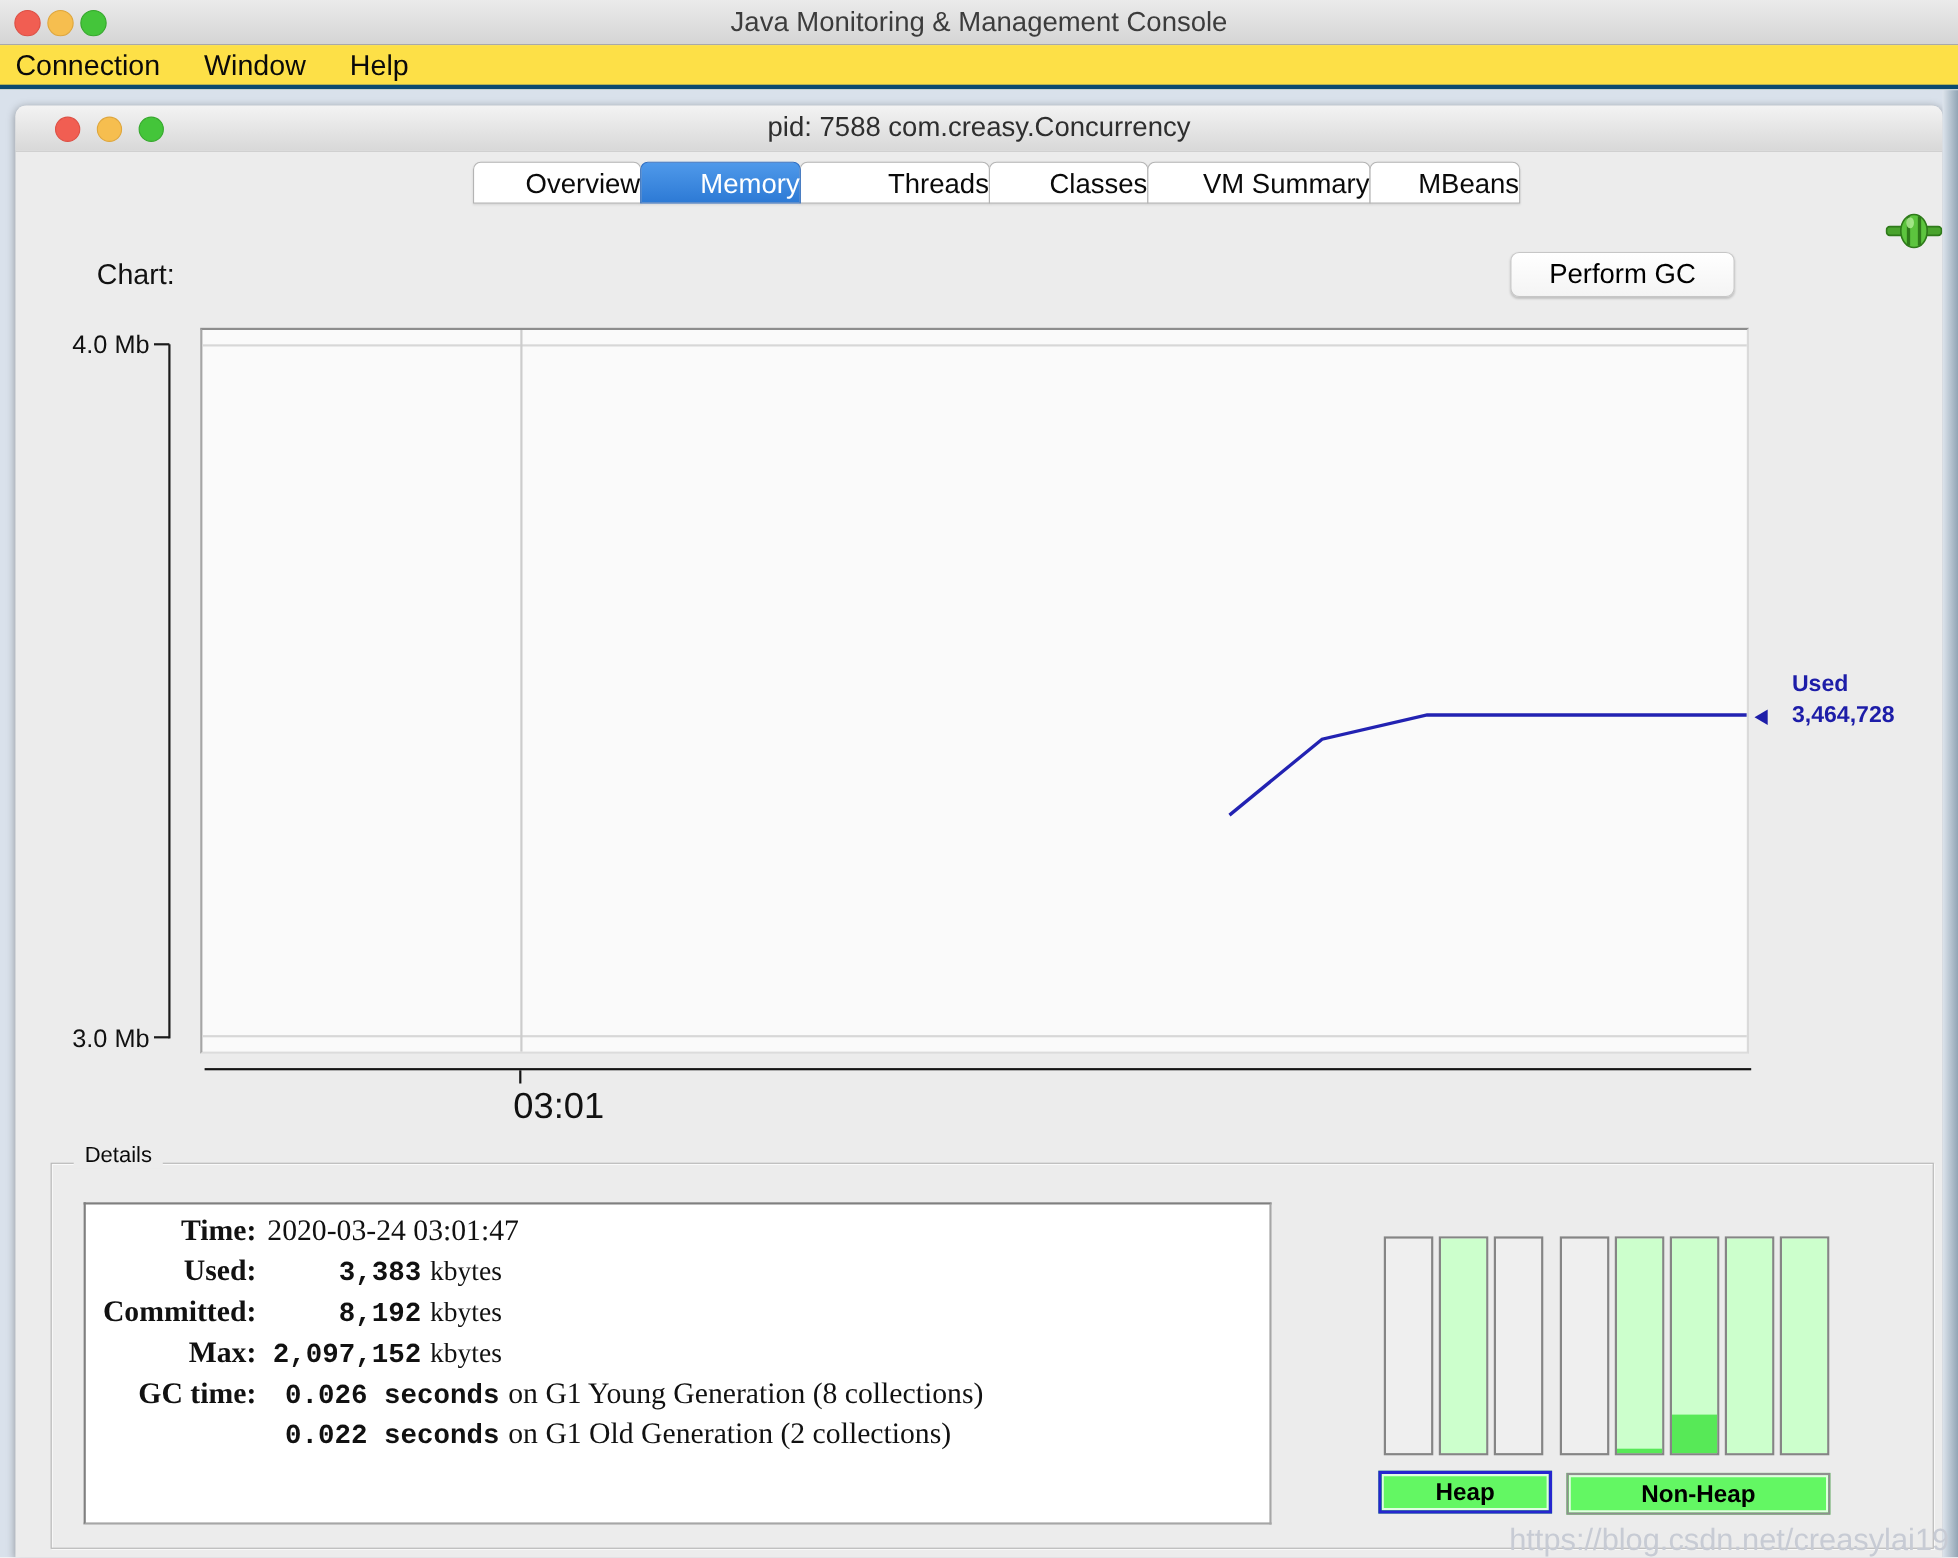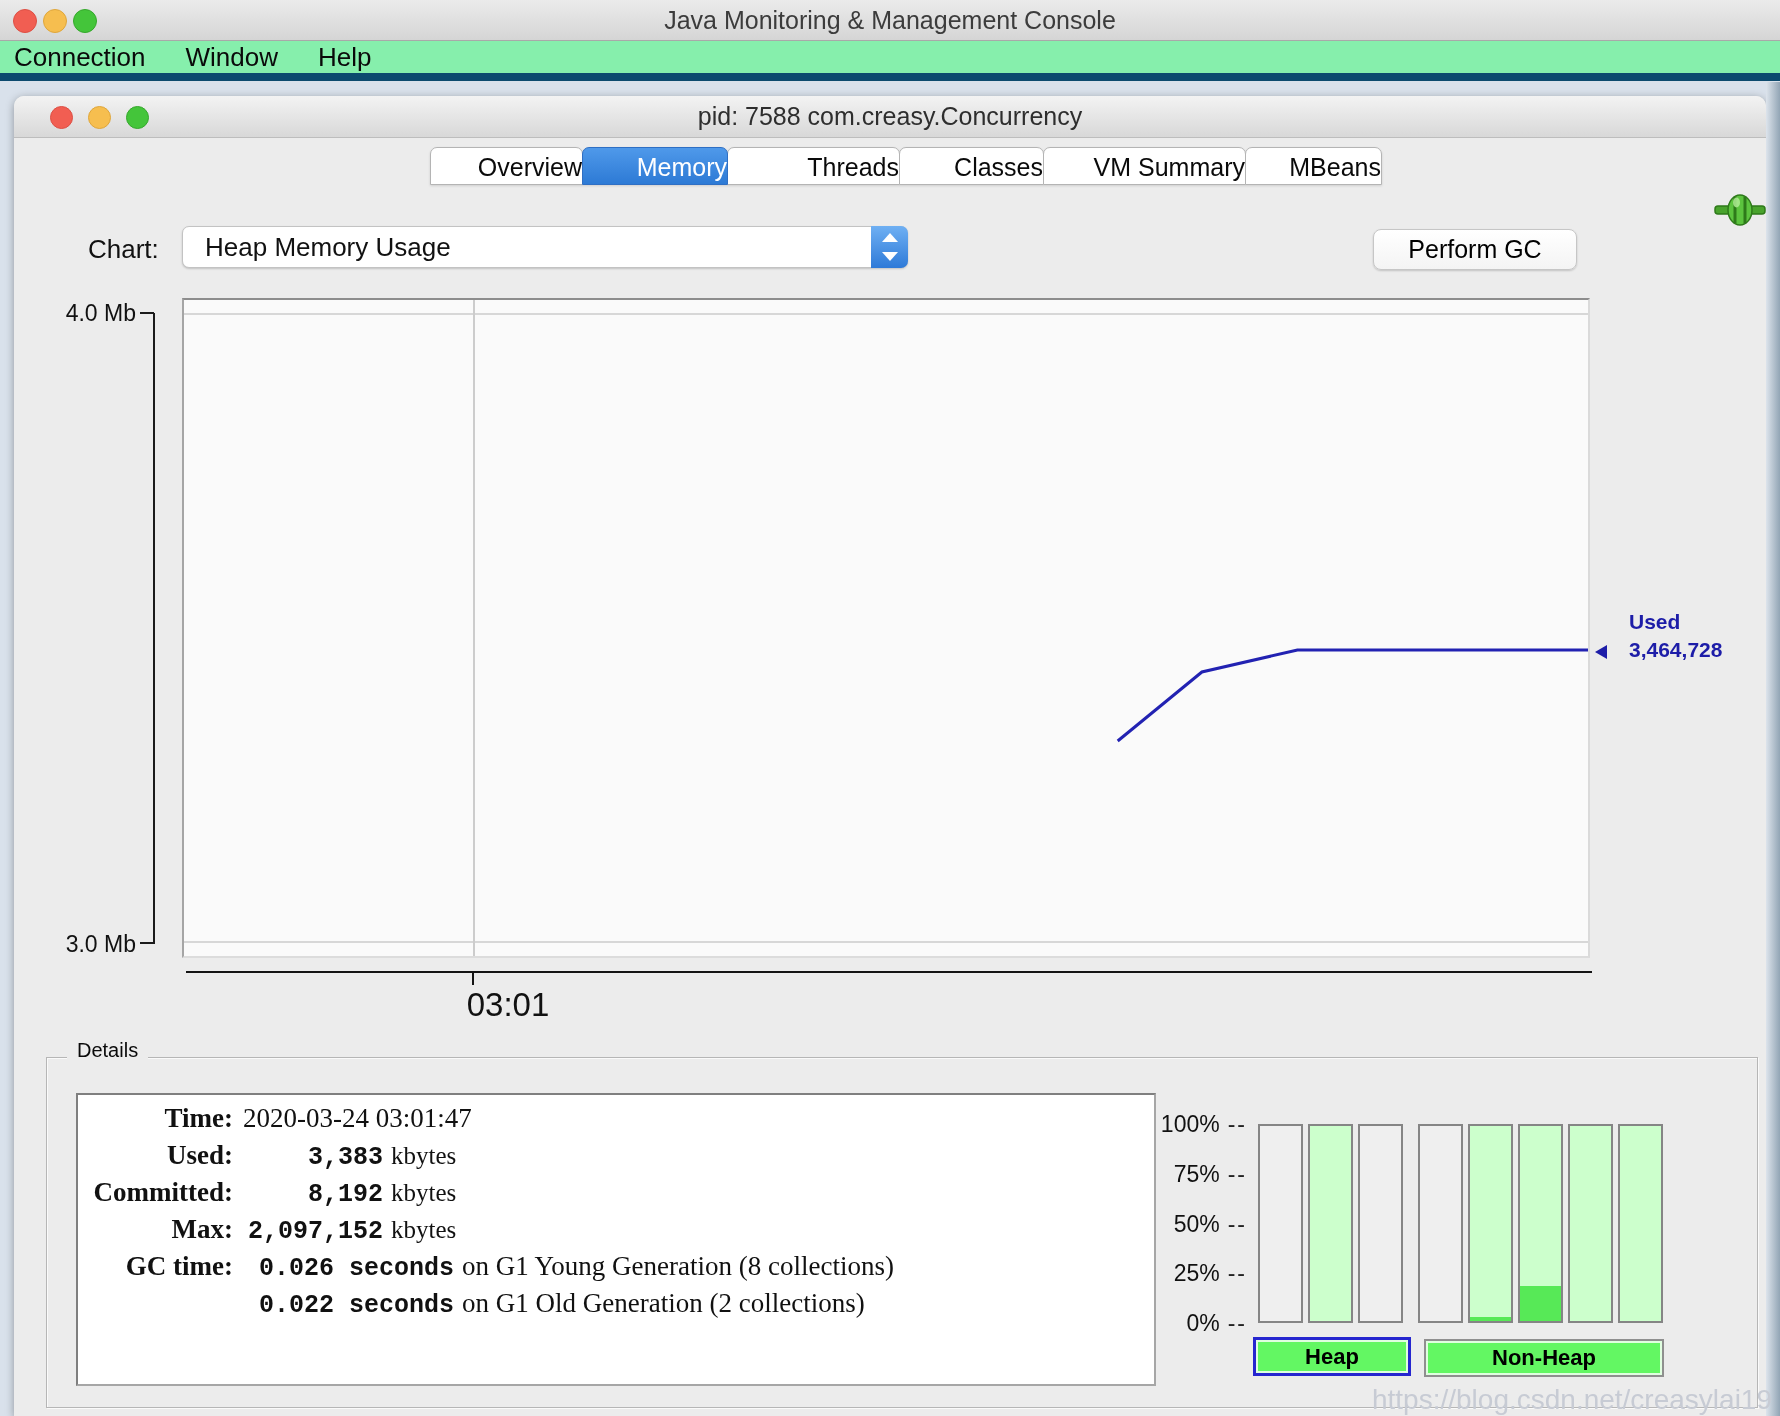--- a/index.html
+++ b/index.html
@@ -9,22 +9,22 @@
   .outer-titlebar{position:absolute;left:0;top:0;width:1780px;height:40px;
       background:linear-gradient(#ebebeb,#d5d5d5);border-bottom:1px solid #a9a9a9;}
   .tl{position:absolute;top:9px;width:22px;height:22px;border-radius:50%;}
   .tl.red{background:#f15e52;border:1px solid #dd4f44;}
   .tl.yellow{background:#f6be4f;border:1px solid #dfa63b;}
   .tl.green{background:#44c53a;border:1px solid #35a82c;}
   .outer-titlebar .tl:nth-child(1){left:13px}.outer-titlebar .tl:nth-child(2){left:43px}.outer-titlebar .tl:nth-child(3){left:73px}
   .app-title{position:absolute;left:0;right:0;top:0;height:40px;line-height:40px;text-align:center;
       font-size:25px;color:#3c3c3c;}
   
-  .menubar{position:absolute;left:0;top:41px;width:1780px;height:40px;background:#86efac;
-      border-bottom:8px solid #0c4a6e;display:flex;align-items:center;padding-left:14px;box-sizing:border-box;gap:40px;}
+  .menubar{position:absolute;left:0;top:41px;width:1780px;height:40px;background:#fde047;
+      border-bottom:4px solid #0c4a6e;display:flex;align-items:center;padding-left:14px;box-sizing:border-box;gap:40px;}
   .menu-item{font-size:26px;color:#0a0a0a;}
   
   .window{position:absolute;left:14px;top:96px;width:1752px;height:1320px;background:#ececec;
       border-radius:10px 10px 0 0;box-shadow:0 2px 8px rgba(0,0,0,.35);}
   .win-titlebar{position:absolute;left:0;top:0;width:100%;height:41px;
       background:linear-gradient(#f3f3f3,#d8d8d8);border-bottom:1px solid #bdbdbd;border-radius:10px 10px 0 0;}
   .win-titlebar .tl{top:10px;width:21px;height:21px;}
   .win-titlebar .tl:nth-child(1){left:36px}.win-titlebar .tl:nth-child(2){left:74px}.win-titlebar .tl:nth-child(3){left:112px}
   .win-title{position:absolute;left:0;right:0;top:0;height:41px;line-height:41px;text-align:center;
       font-size:25px;color:#2e2e2e;}
@@ -143,27 +143,20 @@
         </div>
       <svg class="plug" width="52" height="34" viewBox="0 0 52 34">
         <rect x="1" y="13" width="50" height="8" rx="3" fill="#49a32d" stroke="#2e7a1a" stroke-width="1.5"></rect>
         <ellipse cx="26" cy="17" rx="12" ry="15" fill="#5cc43e" stroke="#2e7a1a" stroke-width="1.5"></ellipse>
         <path d="M21 3.5 L21 30.5 M31 3.5 L31 30.5" stroke="#2e7a1a" stroke-width="3" fill="none"></path>
         <ellipse cx="22.5" cy="9.5" rx="3.5" ry="5" fill="#aeeb93" opacity="0.85"></ellipse>
       </svg>
     </div>
 
     <div class="chart-label">Chart:</div>
-    <div class="chart-select">
-      <span class="cur">Heap Memory Usage</span>
-      <span class="stepper">
-          <i class="up"></i>
-          <i class="dn"></i>
-        </span>
-    </div>
     <button class="gc-btn">Perform GC</button>
 
     <div class="ylab t">4.0 Mb</div>
     <div class="ylab b">3.0 Mb</div>
     <div class="yaxis"></div>
     <div class="ytick t"></div>
     <div class="ytick b"></div>
 
     <div class="plot">
       <div class="grid h t"></div>
@@ -212,27 +205,20 @@
           <span class="gcnum">0.026 seconds</span>
           <span class="rest">on G1 Young Generation (8 collections)</span>
         </div>
         <div class="drow">
           <span class="lbl"></span>
           <span class="gcnum">0.022 seconds</span>
           <span class="rest">on G1 Old Generation (2 collections)</span>
         </div>
       </div>
 
-    <div class="bars-ticks">
-        <div class="btick" style="top: 0px;"><span>100%</span><span class="dash">--</span></div>
-        <div class="btick" style="top: 49.75px;"><span>75%</span><span class="dash">--</span></div>
-        <div class="btick" style="top: 99.5px;"><span>50%</span><span class="dash">--</span></div>
-        <div class="btick" style="top: 149.25px;"><span>25%</span><span class="dash">--</span></div>
-        <div class="btick" style="top: 199px;"><span>0%</span><span class="dash">--</span></div>
-      </div>
     <div class="bars">
       <div class="bar-group">
           <div class="ubar"></div>
           <div class="ubar">
             <div class="cap"></div>
           </div>
           <div class="ubar"></div>
         </div>
       <div class="bar-group">
           <div class="ubar"></div>

